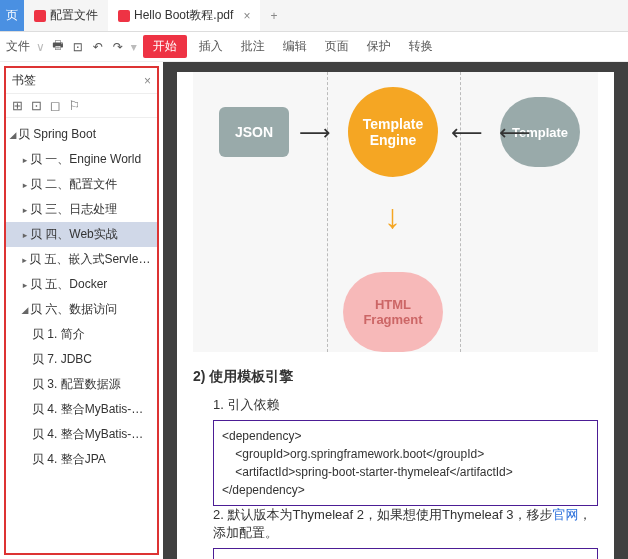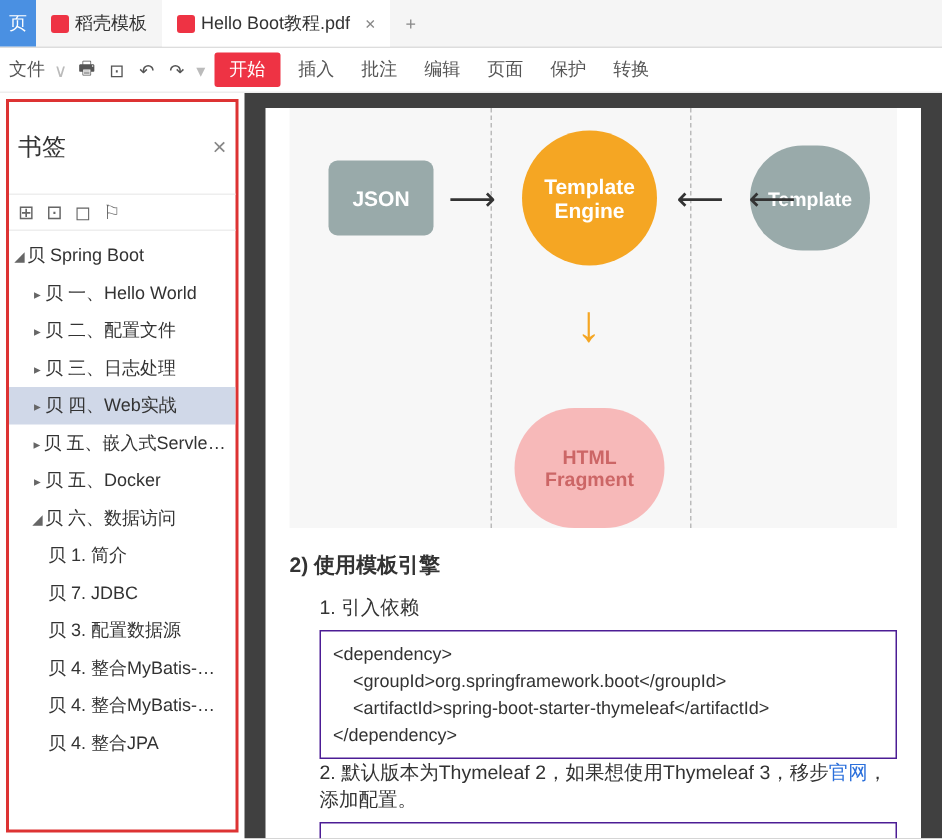--- a/index.html
+++ b/index.html
@@ -10,21 +10,21 @@
 .tab-icon { width: 12px; height: 12px; background: #e34; border-radius: 2px; display: inline-block; }
 .tab-close { margin-left: 6px; color: #888; }
 .tab-add { padding: 0 10px; color: #888; }
 .toolbar { height: 30px; display: flex; align-items: center; padding: 0 6px; gap: 6px; font-size: 12px; color: #555; border-bottom: 1px solid #eee; }
 .toolbar-icon { width: 14px; display: inline-block; text-align: center; }
 .toolbar-sep { color: #bbb; }
 .btn-start { background: #e34; color: #fff; padding: 3px 10px; border-radius: 2px; font-size: 12px; }
 .menu-item { padding: 0 6px; }
 .main { display: flex; height: calc(100% - 62px); }
 .sidebar { width: 155px; border: 2px solid #d33; margin: 4px; display: flex; flex-direction: column; }
-.sidebar-header { display: flex; justify-content: space-between; align-items: center; padding: 20px 6px; font-size: 16px; border-bottom: 1px solid #eee; }
+.sidebar-header { display: flex; justify-content: space-between; align-items: center; padding: 4px 6px; font-size: 12px; border-bottom: 1px solid #eee; }
 .sidebar-close { color: #888; }
 .sidebar-tools { display: flex; gap: 8px; padding: 4px 6px; border-bottom: 1px solid #eee; font-size: 13px; color: #666; }
 .tree { overflow-y: auto; padding: 4px 0; font-size: 12px; }
 .tree-item { display: flex; align-items: center; padding: 4px 4px; cursor: pointer; white-space: nowrap; }
 .tree-item.selected { background: #d0d8e8; }
 .tree-arrow { width: 10px; color: #666; font-size: 9px; display: inline-block; text-align: center; }
 .tree-label { overflow: hidden; text-overflow: ellipsis; }
 .lv1 { padding-left: 2px; }
 .lv2 { padding-left: 14px; }
 .lv3 { padding-left: 26px; }
@@ -48,21 +48,21 @@
 .codeblock { border: 1px solid #4c1d95; font-family: Liberation Sans, sans-serif; font-size: 12px; padding: 6px 8px; margin: 6px 0 0 0; white-space: pre; overflow: hidden; line-height: 1.5; }
 .link { color: #2a6fdb; }
 </style>
 </head>
 <body>
 
 <div class="tab-bar">
   <div class="tab" style="background:#4a90e2;color:#fff;padding:0 6px;">页</div>
   <div class="tab">
     <span class="tab-icon"></span>
-    <span>稻壳模板</span>
+    <span>配置文件</span>
   </div>
   <div class="tab active">
     <span class="tab-icon"></span>
     <span>Hello Boot教程.pdf</span>
     <span class="tab-close">×</span>
   </div>
   <div class="tab-add">+</div>
 </div>
 
 <div class="toolbar">
@@ -94,21 +94,21 @@
       <span>◻</span>
       <span>⚐</span>
     </div>
     <div class="tree">
       <div class="tree-item lv1">
           <span class="tree-arrow">◢</span>
           <span class="tree-label">贝 Spring Boot</span>
         </div>
       <div class="tree-item lv2">
           <span class="tree-arrow">▸</span>
-          <span class="tree-label">贝 一、Hello World</span>
+          <span class="tree-label">贝 一、Engine World</span>
         </div>
       <div class="tree-item lv2">
           <span class="tree-arrow">▸</span>
           <span class="tree-label">贝 二、配置文件</span>
         </div>
       <div class="tree-item lv2">
           <span class="tree-arrow">▸</span>
           <span class="tree-label">贝 三、日志处理</span>
         </div>
       <div class="tree-item lv2 selected">

